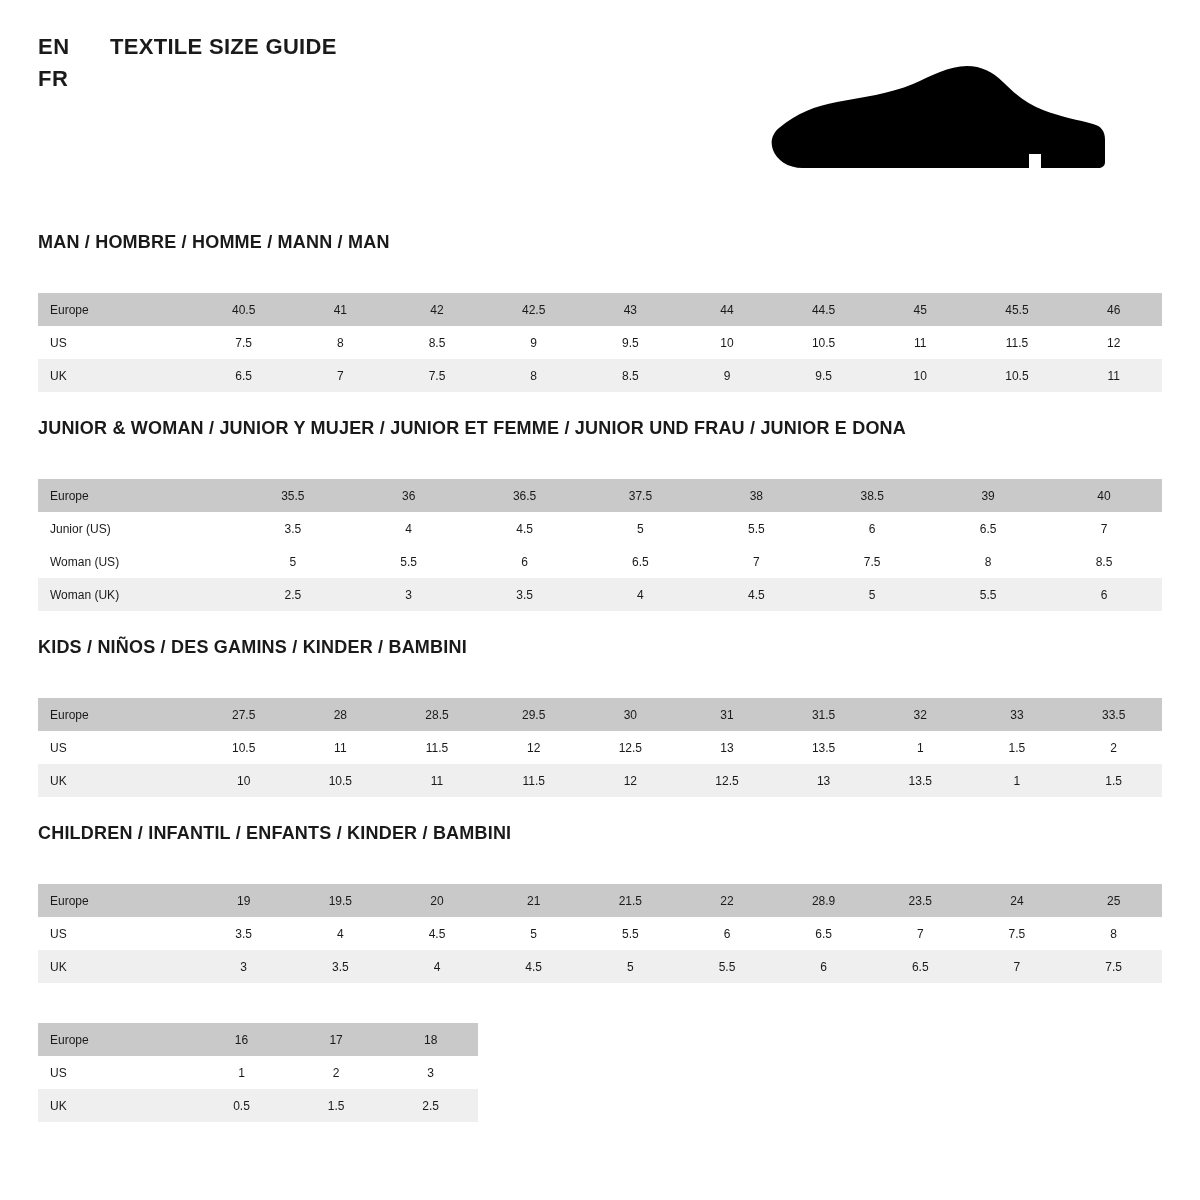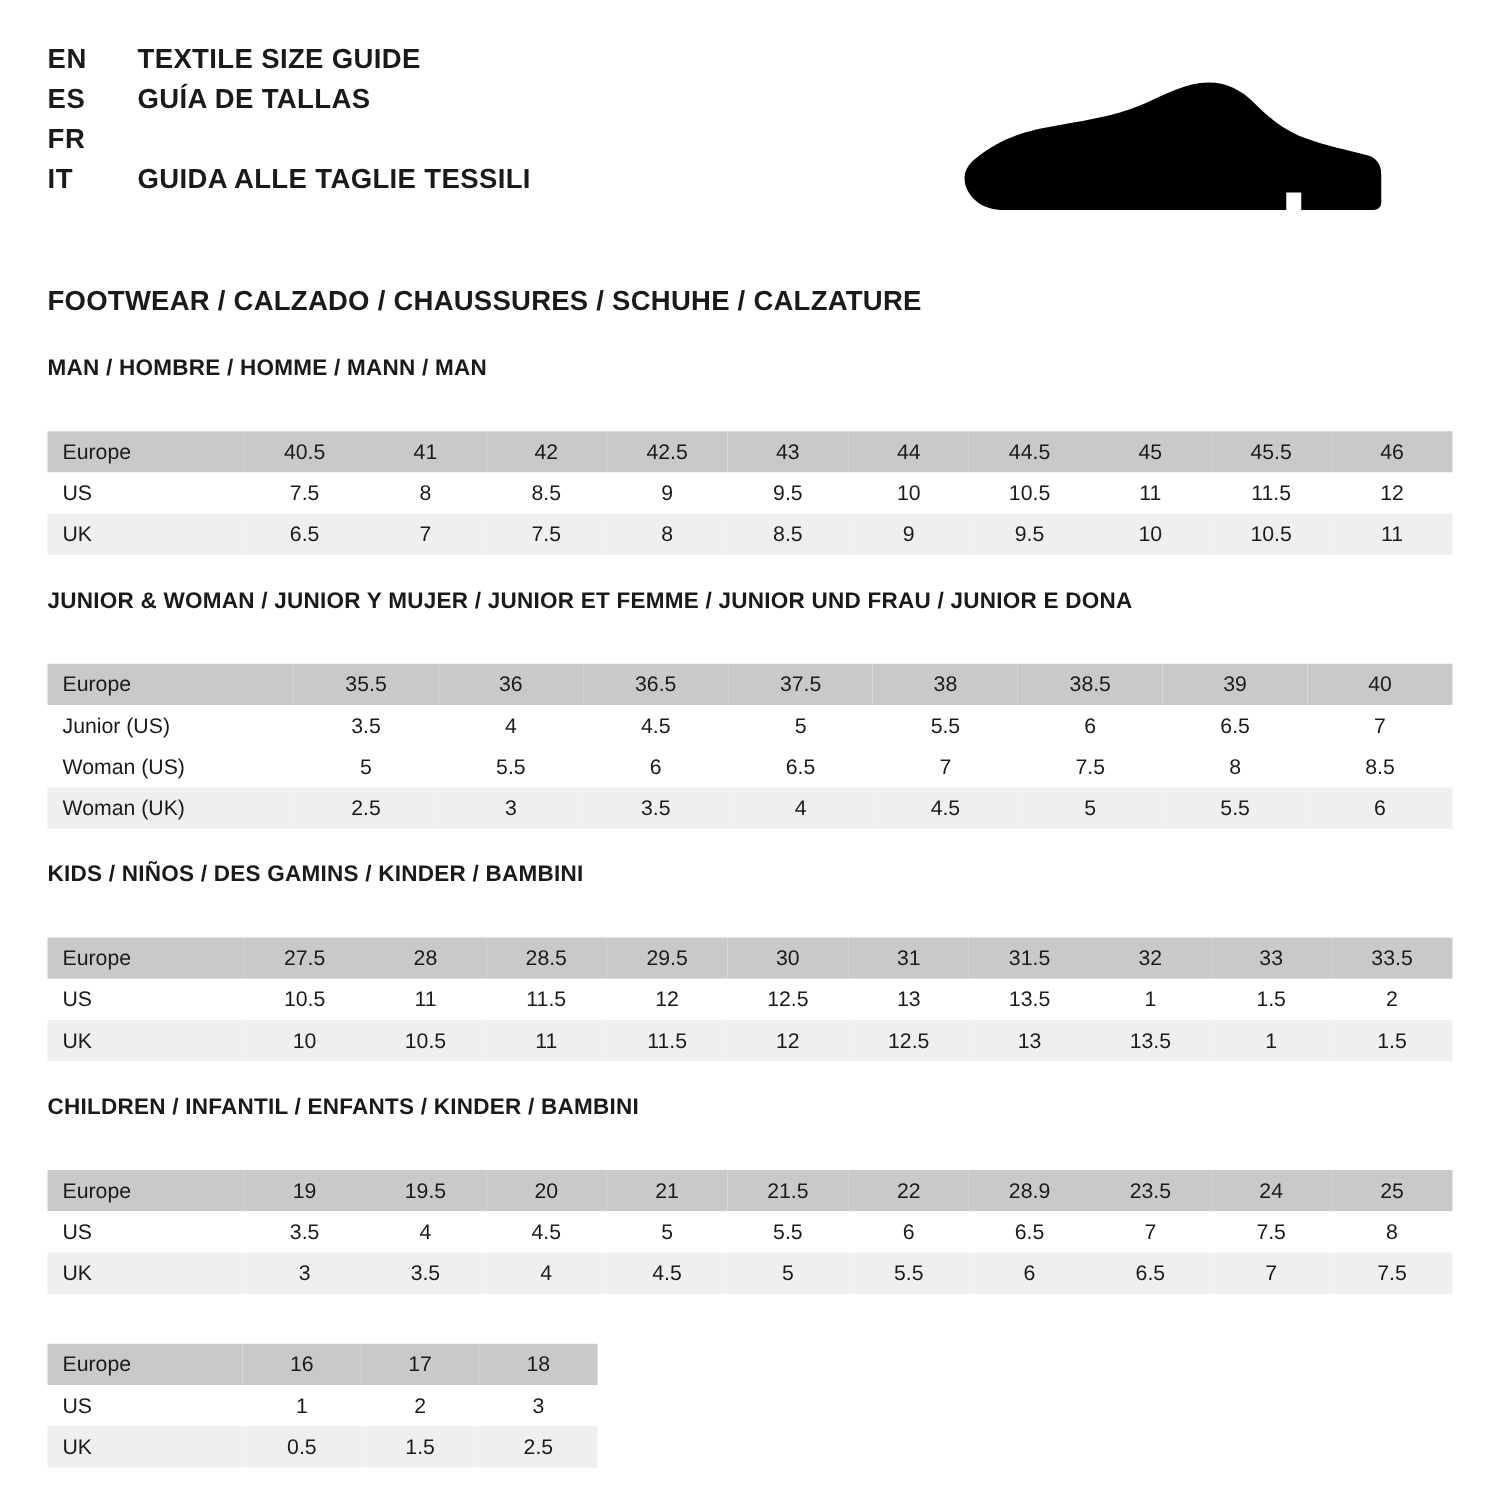--- a/index.html
+++ b/index.html
@@ -73,21 +73,21 @@
   .section-title {
     font-size: 18px;
     font-weight: bold;
     margin-bottom: 9px;
     letter-spacing: 0.2px;
   }
 
   table.size-table {
     border-collapse: collapse;
     table-layout: fixed;
-    font-size: 17px;
+    font-size: 12px;
     margin-top: 40px;
   }
   table.size-table td {
     height: 33px;
     padding: 0 4px;
     text-align: center;
     vertical-align: middle;
     white-space: nowrap;
   }
   table.size-table td.label {
@@ -112,40 +112,31 @@
 
 <div class="page">
 
   <div class="header">
     <div class="lang-list">
       <div class="lang-row">
         <span class="lang-code">EN</span>
         <span class="lang-title">TEXTILE SIZE GUIDE</span>
       </div>
       <div class="lang-row">
-        <span class="lang-code">ES</span>
-        <span class="lang-title">GUÍA DE TALLAS</span>
-      </div>
-      <div class="lang-row">
         <span class="lang-code">FR</span>
-      </div>
-      <div class="lang-row">
-        <span class="lang-code">IT</span>
-        <span class="lang-title">GUIDA ALLE TAGLIE TESSILI</span>
       </div>
     </div>
 
     <div class="shoe-wrap">
       <svg width="340" height="130" viewBox="0 0 340 130" aria-hidden="true">
         <path fill="#000000" d="M200,4 C214,4 226,10 236,20 C248,32 260,42 276,48 C294,55 312,58 326,62 C334,64 338,69 338,78 L338,100 C338,104 335,106 331,106 L274,106 L274,92 L262,92 L262,106 L36,106 C20,106 10,98 6,88 C3,80 5,72 12,66 C30,51 48,44 70,40 C96,35 122,32 146,22 C164,14 182,4 200,4 Z"></path>
       </svg>
     </div>
   </div>
 
-  <div class="footwear-line">FOOTWEAR / CALZADO / CHAUSSURES / SCHUHE / CALZATURE</div>
 
   <div class="section spacer-kids">
     <div class="section-title">MAN / HOMBRE / HOMME / MANN / MAN</div>
     <table class="size-table t-man">
       <colgroup>
         <col style="width:14%">
           <col style="width:8.6%">
           <col style="width:8.6%">
           <col style="width:8.6%">
           <col style="width:8.6%">

